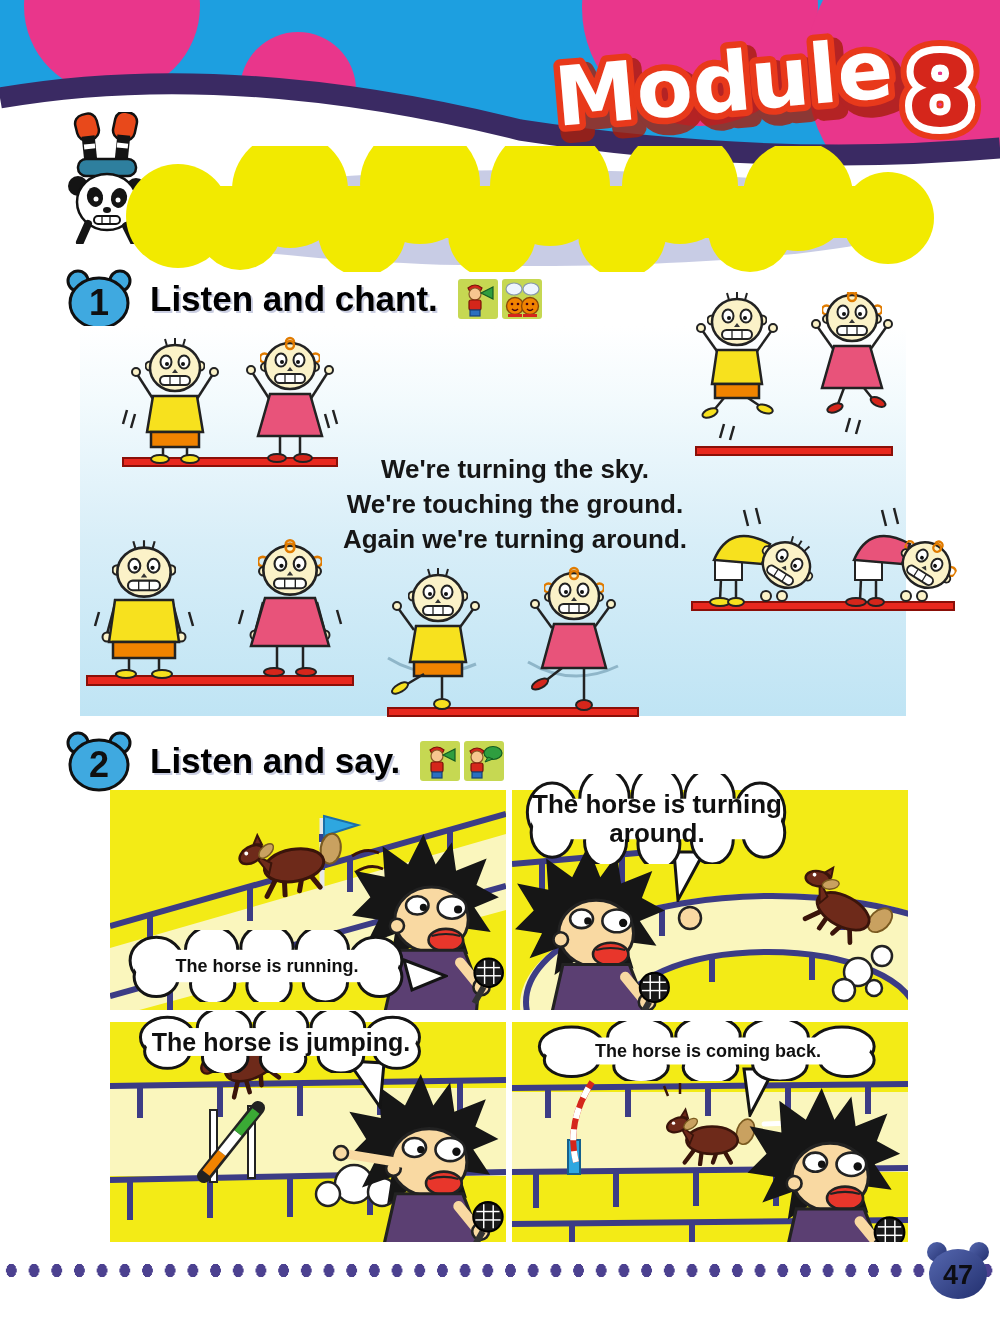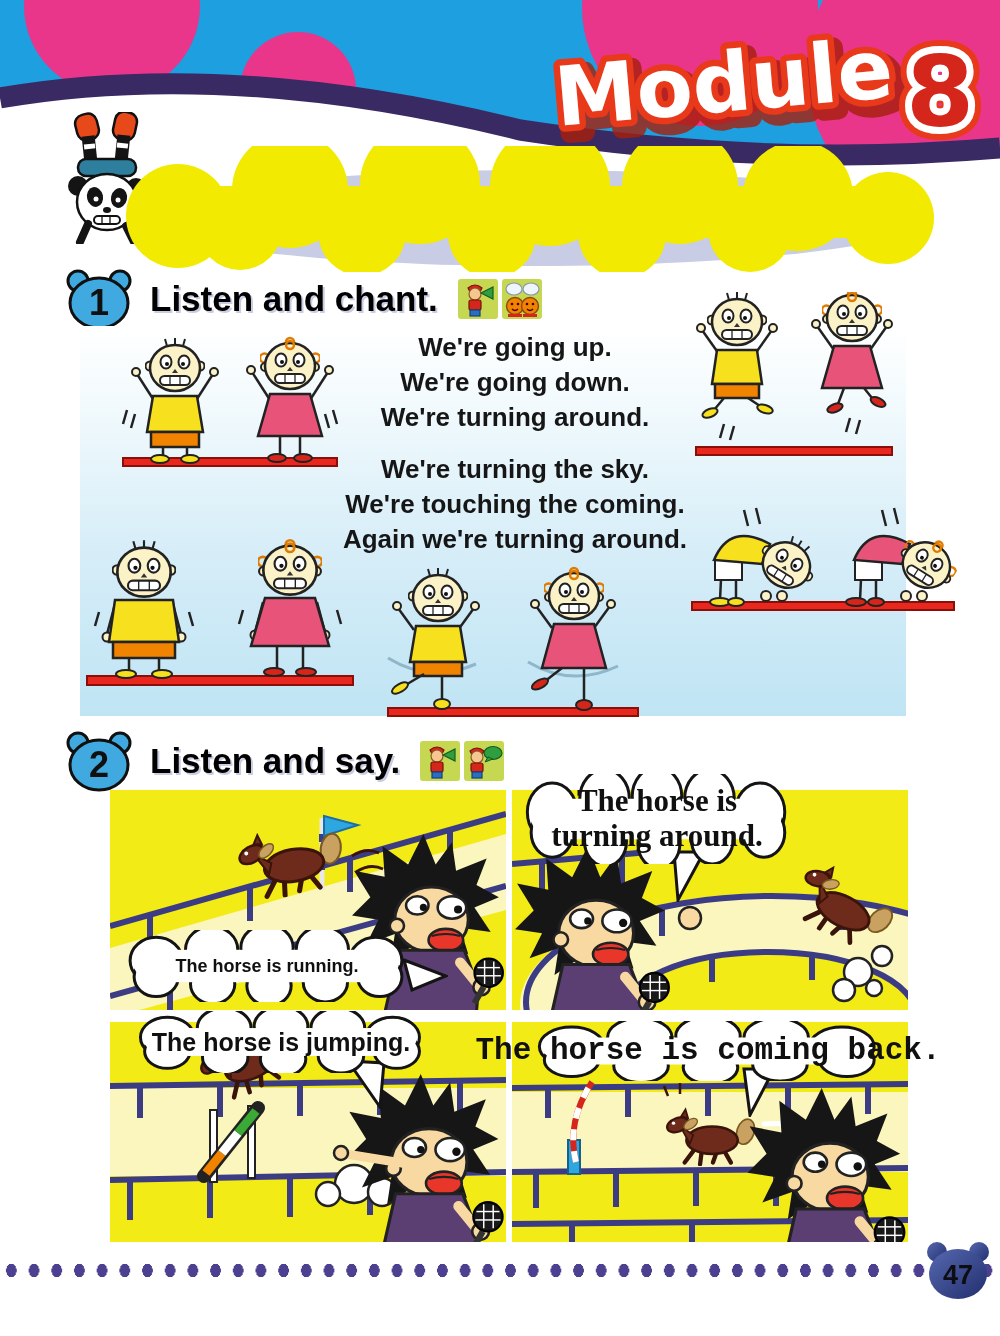--- a/index.html
+++ b/index.html
@@ -50,25 +50,25 @@
   .cloud circle{vector-effect:non-scaling-stroke;}
   .bubble .tail{position:absolute;z-index:0;}
   .bubble-text{
     position:absolute;inset:0;z-index:2;display:flex;align-items:center;justify-content:center;
     font-weight:bold;color:#101010;text-align:center;line-height:1.12;padding:0 14px;
   }
   .one-line .bubble-text{white-space:nowrap;}
   .b1{left:6px;top:140px;width:302px;height:72px;}
   .b1 .bubble-text{font-size:18px;}
   .b2{left:404px;top:-16px;width:286px;height:90px;}
-  .b2 .bubble-text{font-size:31px;font-family:Liberation Serif, serif;}
+  .b2 .bubble-text{font-size:26px;}
   .b3{left:16px;top:221px;width:310px;height:62px;}
   .b3 .bubble-text{font-size:25px;}
   .b4{left:412px;top:231px;width:372px;height:60px;}
-  .b4 .bubble-text{font-size:31px;font-family:Liberation Mono, monospace;}
+  .b4 .bubble-text{font-size:18px;}
   
   .dots{
     left:0;top:1263px;width:1000px;height:15px;
     background-image:radial-gradient(ellipse 5.2px 7px at 50% 50%,#4c4190 98%,transparent 100%);
     background-size:22.7px 15px;background-repeat:repeat-x;
   }
   .page-badge{left:920px;top:1239px;width:76px;height:64px;}
 </style>
 </head>
 <body>
@@ -260,28 +260,23 @@
         <path d="M10,30 Q13,33 16,30" stroke="#401" stroke-width="1.4" fill="none"></path>
         <path d="M25,30 Q28,33 31,30" stroke="#401" stroke-width="1.4" fill="none"></path>
         <rect x="6" y="35" width="14" height="3" fill="#d5261b"></rect>
         <rect x="21" y="35" width="14" height="3" fill="#d5261b"></rect>
       </svg>
     </span>
   </div>
 
   <div class="abs chant-panel"></div>
 
-  <div class="abs chant-block chant1">
-    <div class="chant-line">We're going up.</div>
-    <div class="chant-line">We're going down.</div>
-    <div class="chant-line">We're turning around.</div>
-  </div>
   <div class="abs chant-block chant2">
     <div class="chant-line">We're turning the sky.</div>
-    <div class="chant-line">We're touching the coming.</div>
+    <div class="chant-line">We're touching the ground.</div>
     <div class="chant-line">Again we're turning around.</div>
   </div>
 
   <svg class="abs" style="left:105px;top:330px;width:250px;height:138px" viewBox="0 0 250 138">
     <rect x="18" y="128" width="214" height="8" fill="#e8281e" stroke="#8a0f08" stroke-width="2"></rect>
     <g>
       <path d="M50,72 L32,44" stroke="#222" stroke-width="2.5"></path>
         <circle cx="31" cy="42" r="4" fill="#fbf2c8" stroke="#222" stroke-width="2"></circle>
       <path d="M90,72 L108,44" stroke="#222" stroke-width="2.5"></path>
         <circle cx="109" cy="42" r="4" fill="#fbf2c8" stroke="#222" stroke-width="2"></circle>

